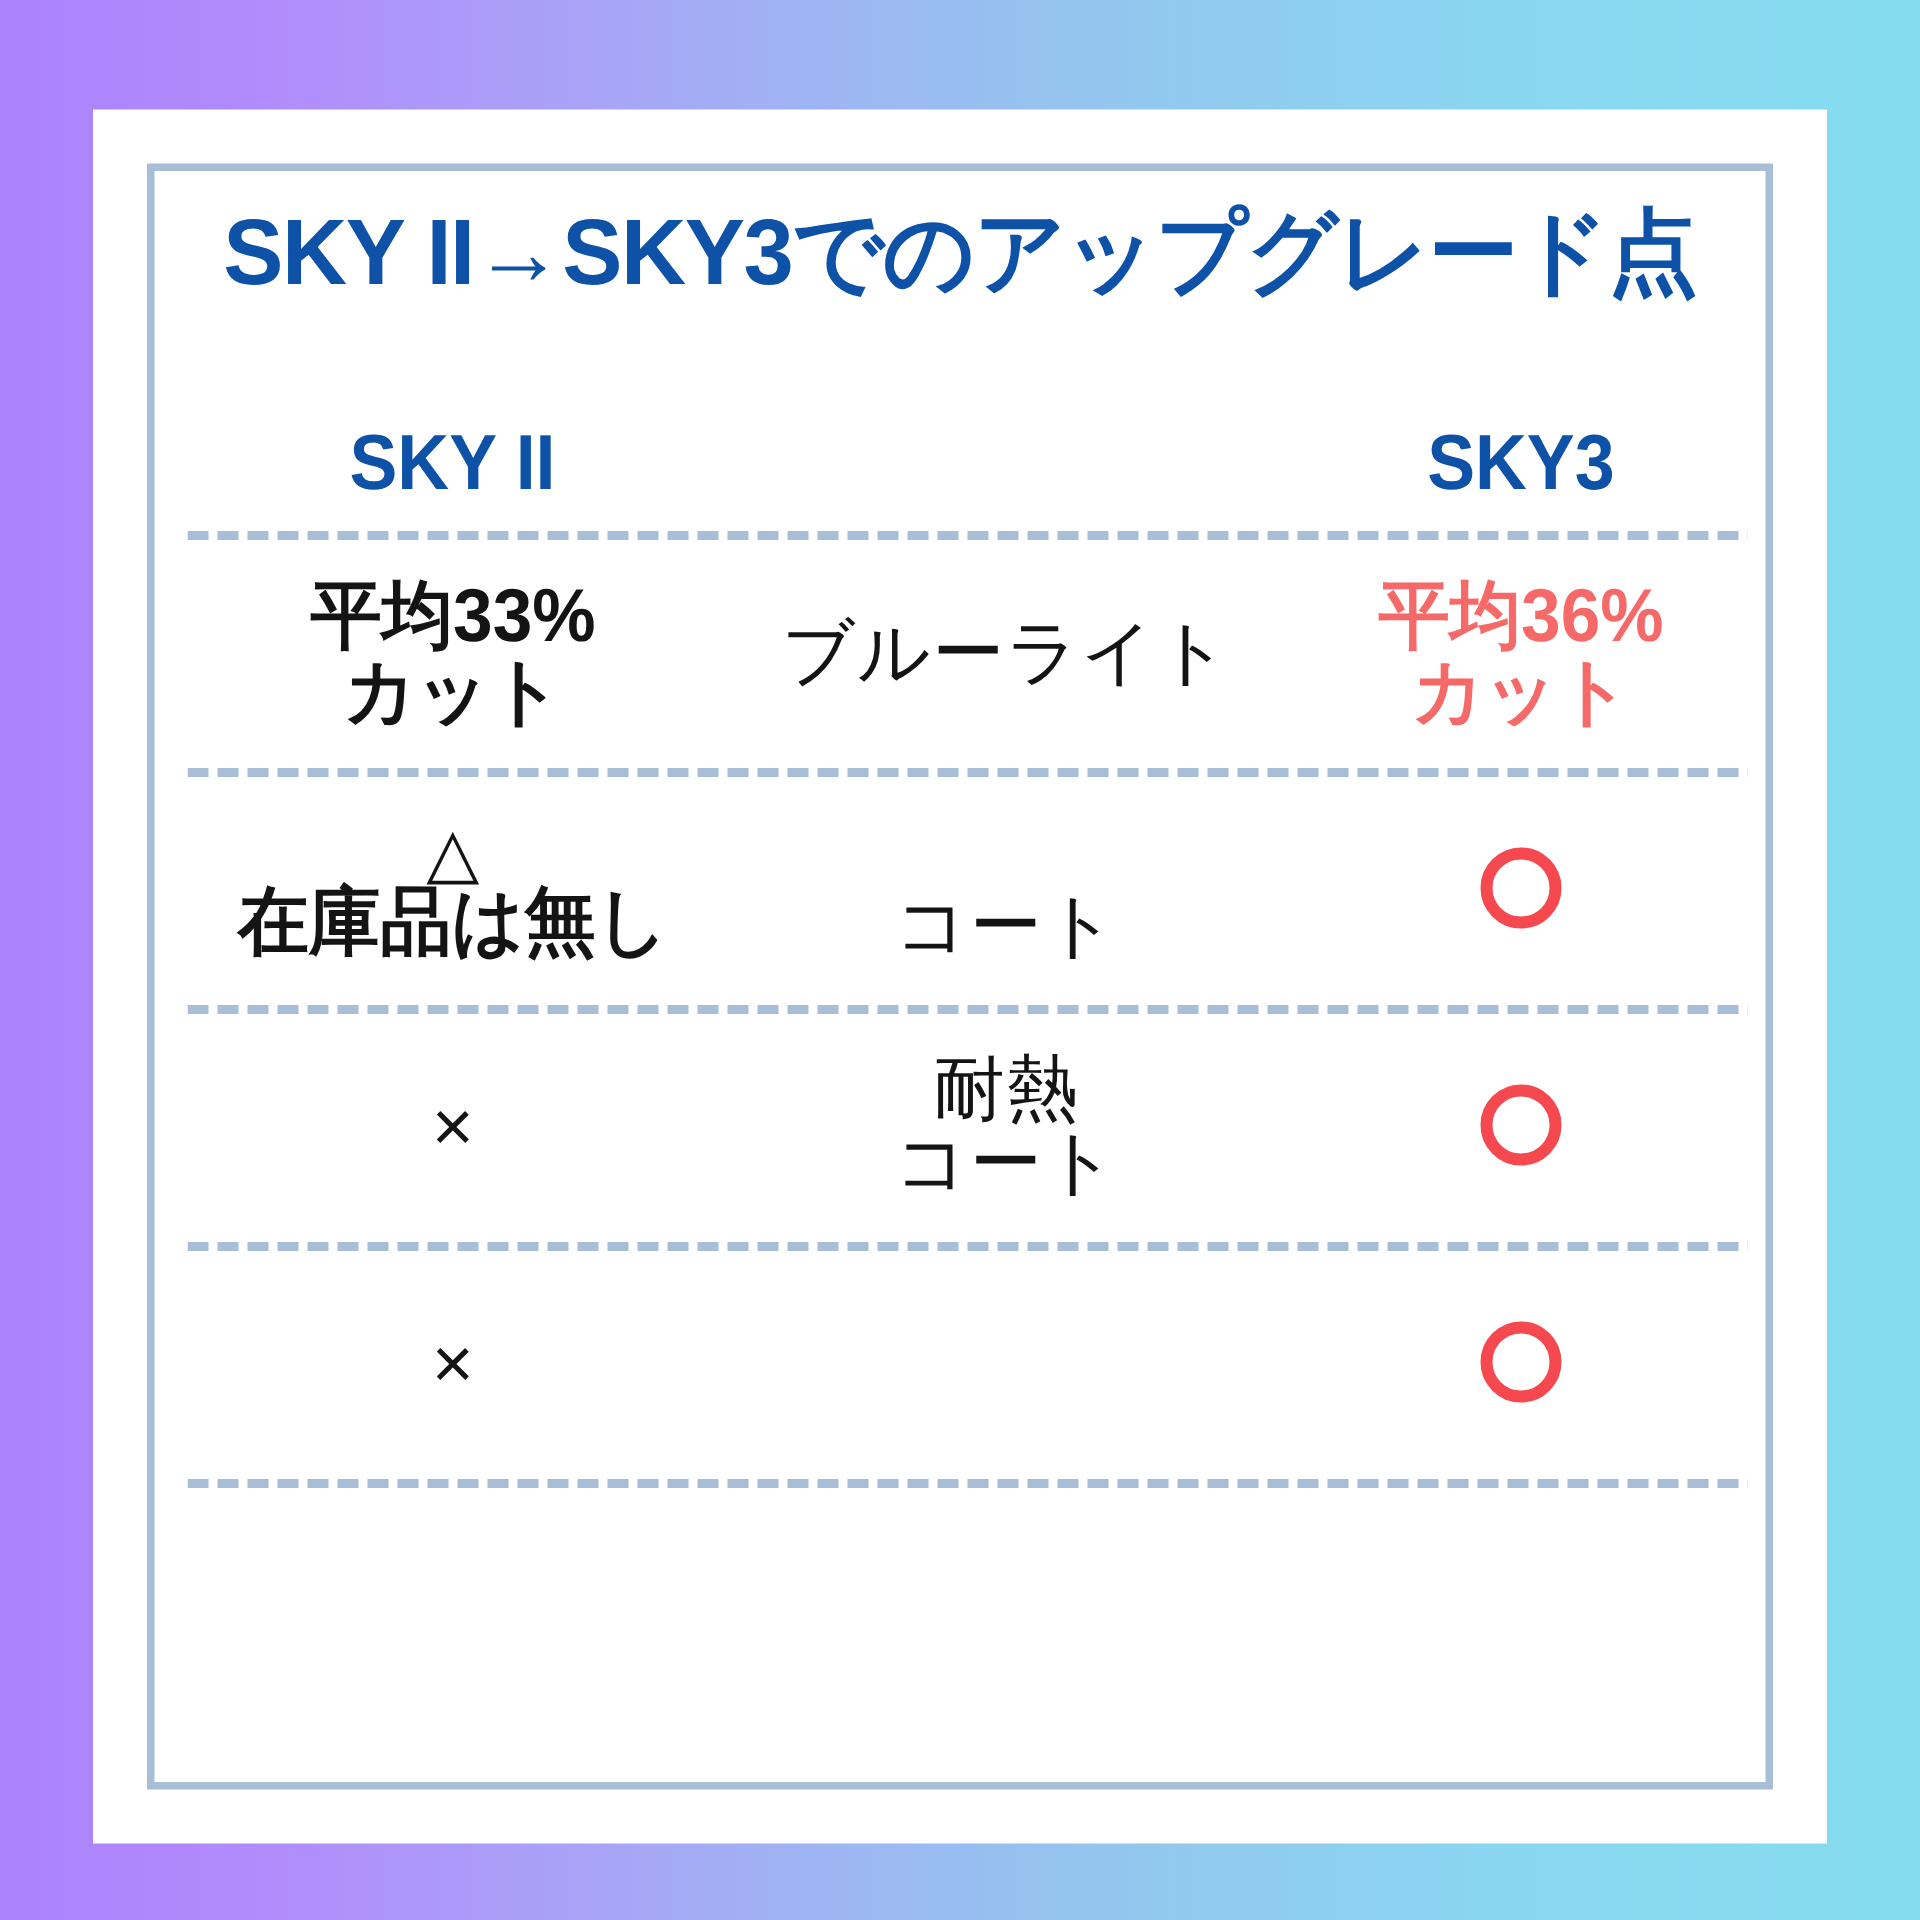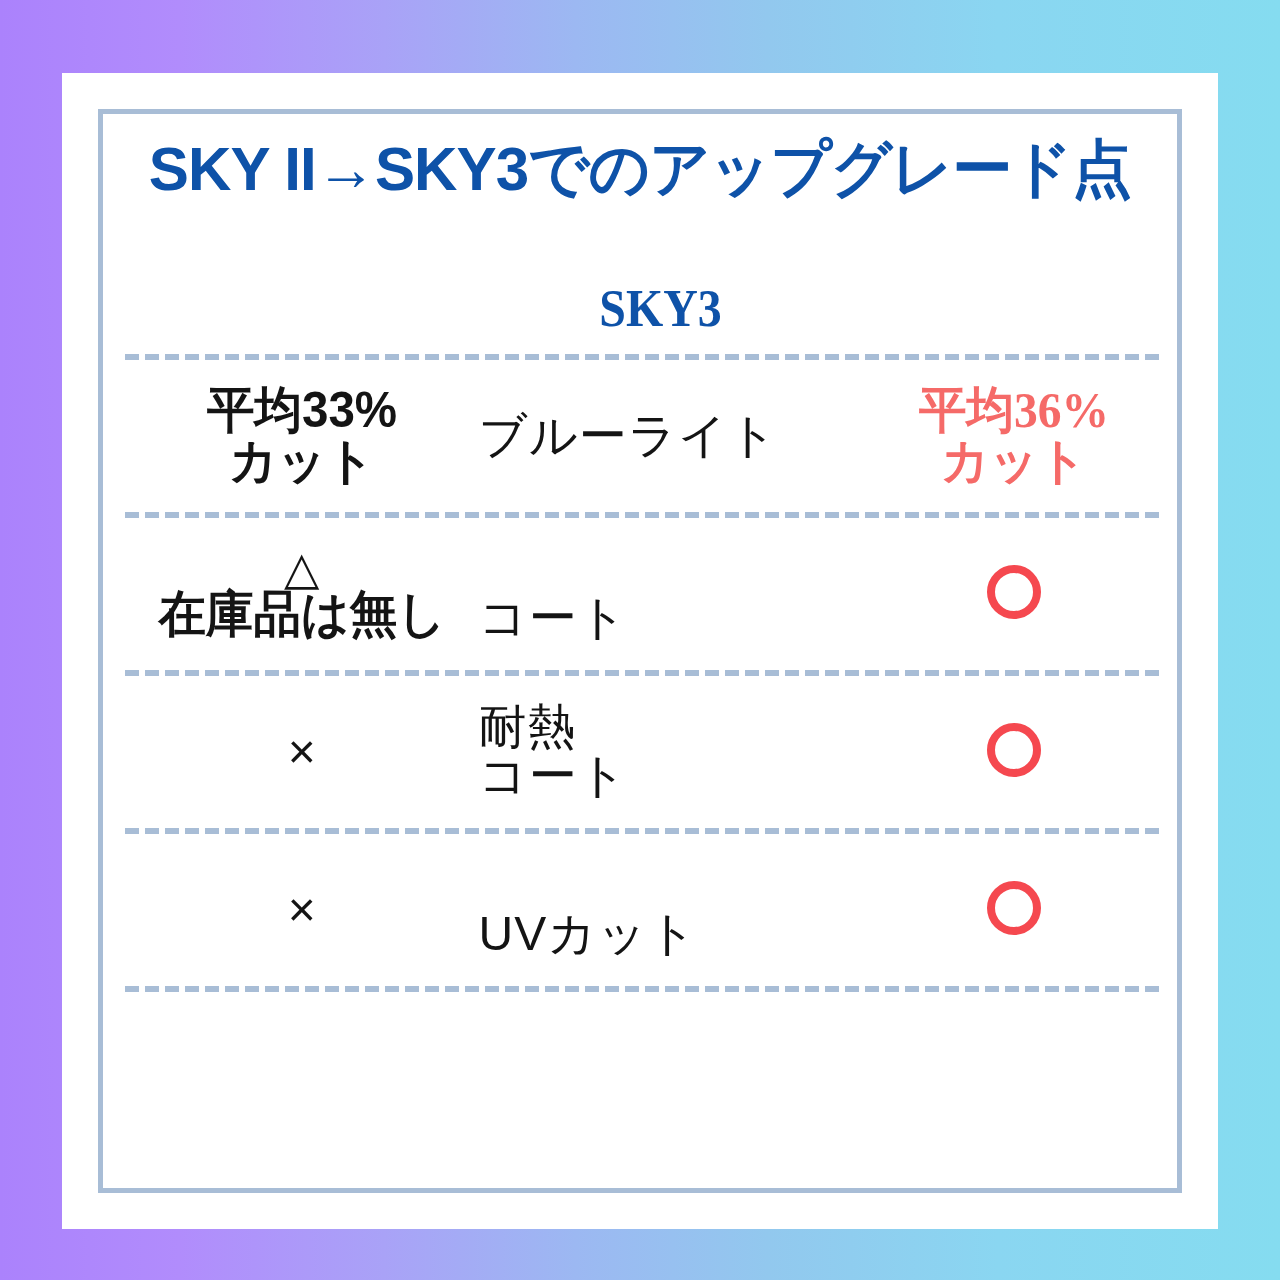--- a/index.html
+++ b/index.html
@@ -69,22 +69,22 @@
     width: 1040px;
   }
 
   .row {
     display: flex;
     align-items: center;
     width: 100%;
   }
 
   .col-left   { width: 34%; text-align: center; }
-  .col-mid    { width: 37%; text-align: left; }
-  .col-right  { width: 29%; text-align: center; font-family: Liberation Serif, serif; }
+  .col-mid    { width: 37%; text-align: center; }
+  .col-right  { width: 29%; text-align: center; }
 
   
   .header-row {
     height: 90px;
   }
   .header-label {
     color: #0e52a8;
     font-weight: bold;
     font-size: 52px;
     line-height: 1;
@@ -167,20 +167,23 @@
 
 <div class="backdrop">
   <div class="card">
     <div class="frame">
 
       <div class="title">SKY II→SKY3でのアップグレード点</div>
 
       <div class="table">
 
         <div class="row header-row">
+          <div class="col-left">
+            <span class="header-label">SKY II</span>
+          </div>
           <div class="col-mid">
             <span class="header-label"></span>
           </div>
           <div class="col-right">
             <span class="header-label">SKY3</span>
           </div>
         </div>
 
         <div class="dash"></div>
 
@@ -243,21 +246,20 @@
 
         <div class="dash"></div>
 
         <div class="row data-row">
           <div class="col-left">
             <span class="cross">×</span>
           </div>
           <div class="col-mid">
             <span class="cell-text reg-black">
               <br>
-              <span>UVカット</span>
             </span>
           </div>
           <div class="col-right">
             <span class="circle-mark"></span>
           </div>
         </div>
 
         <div class="dash"></div>
 
       </div>

